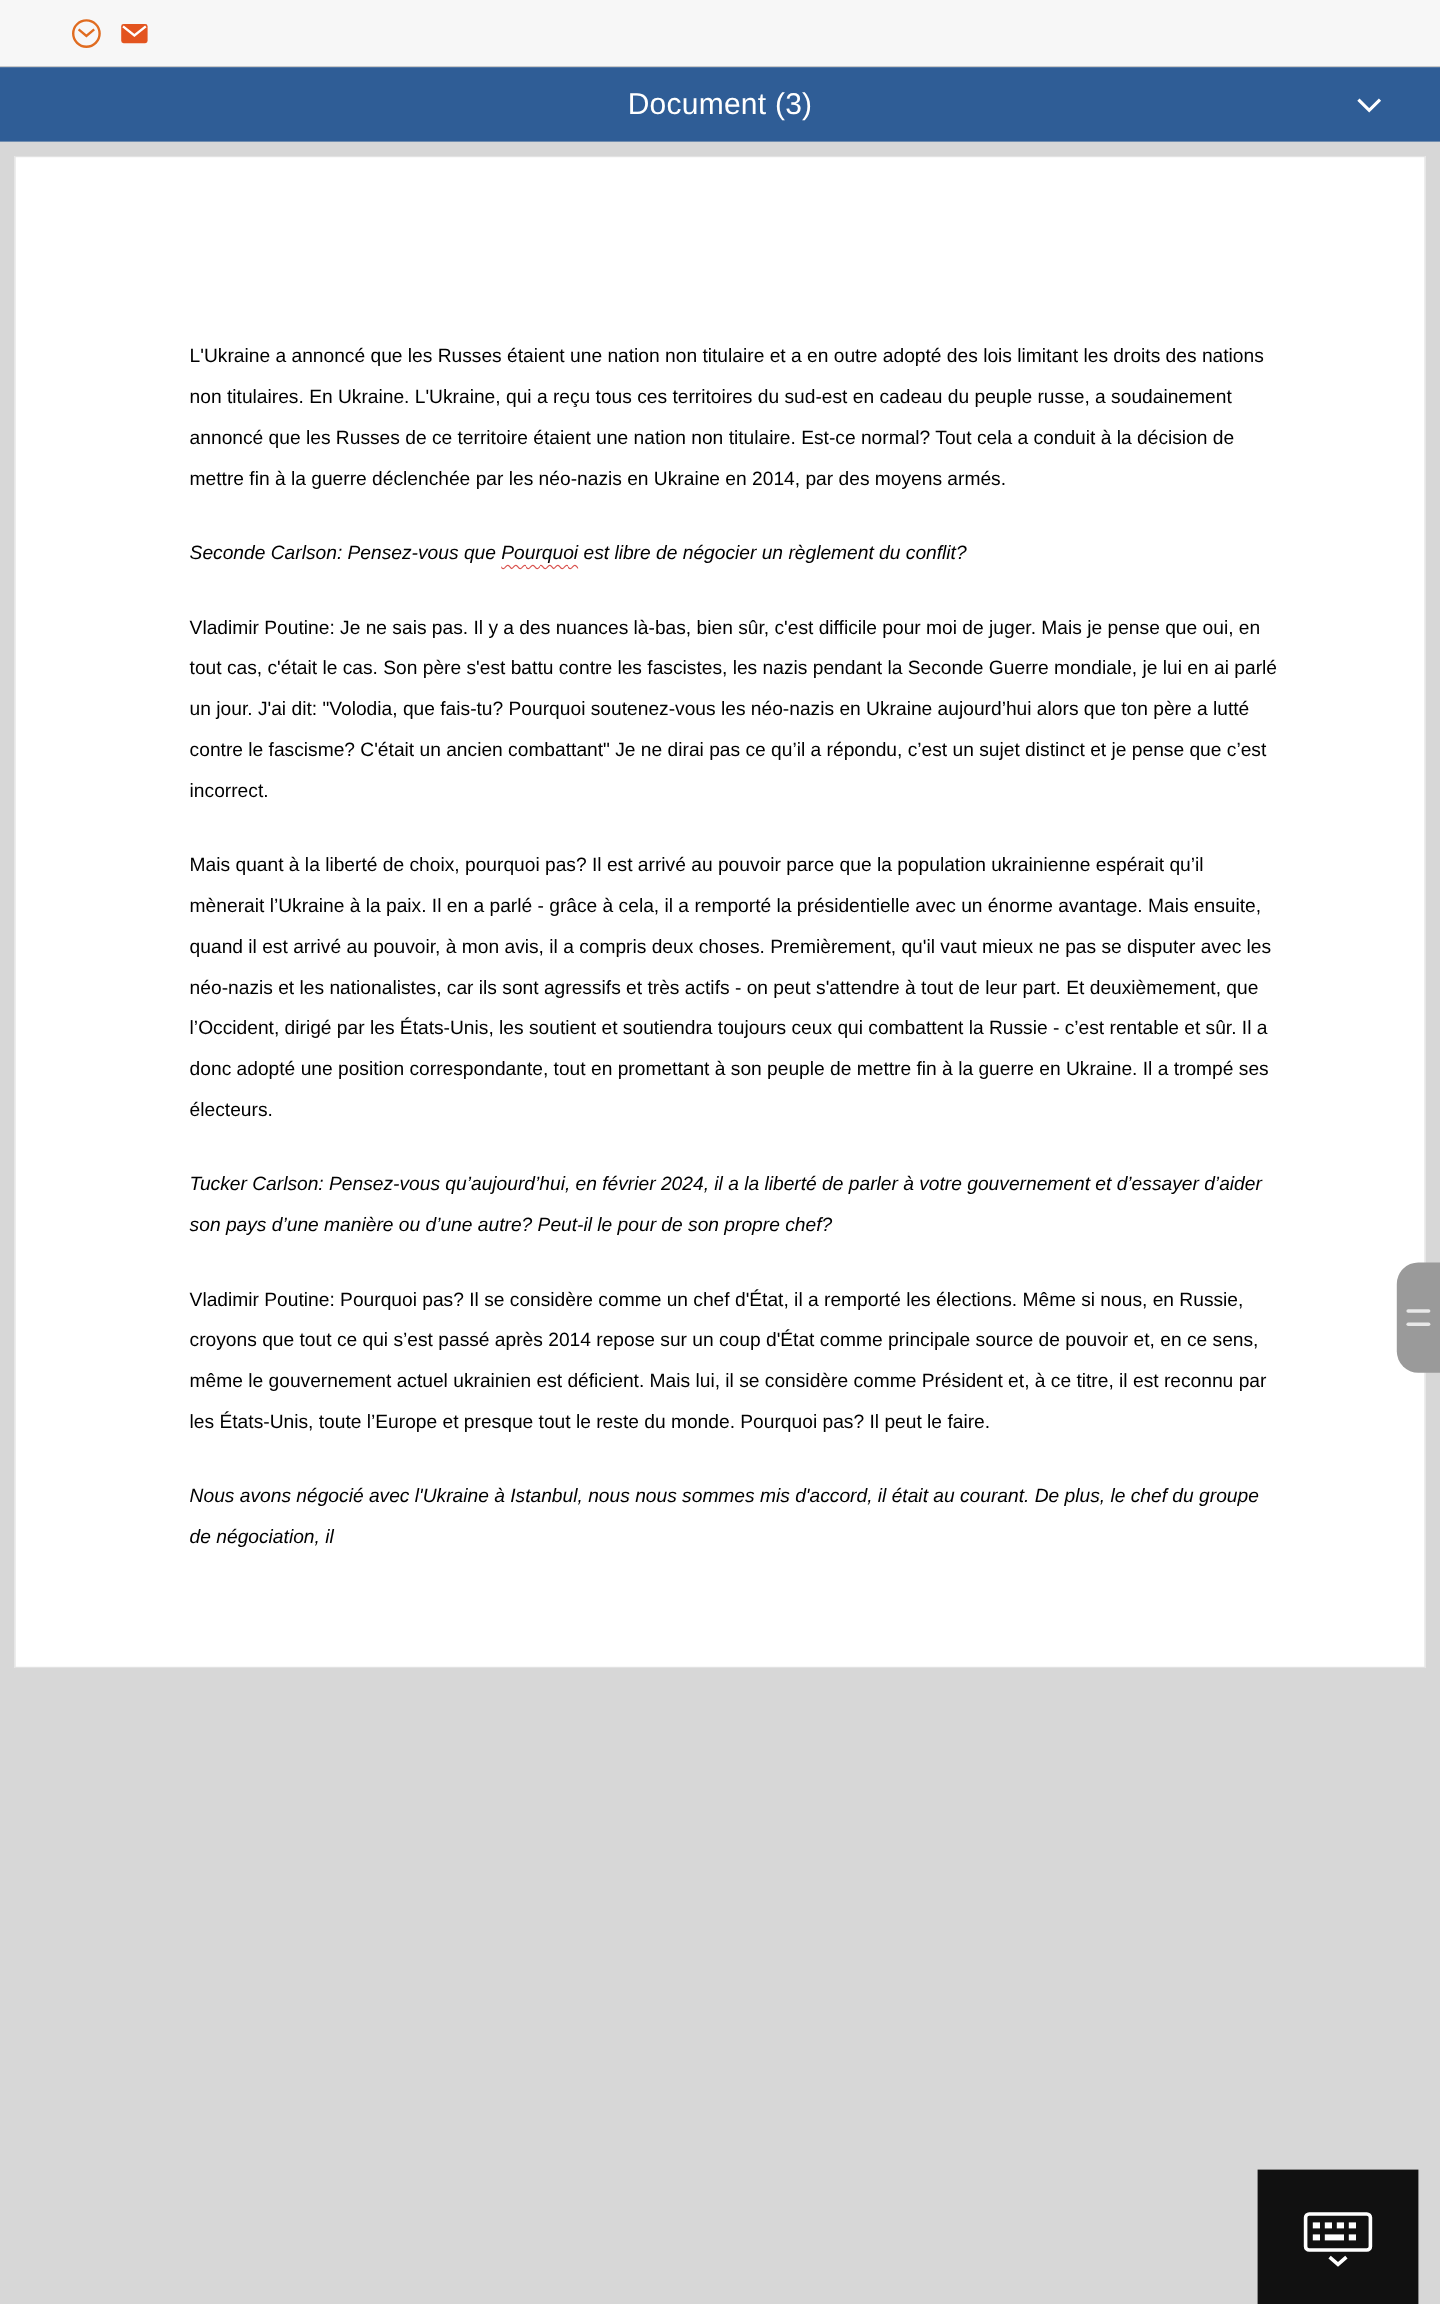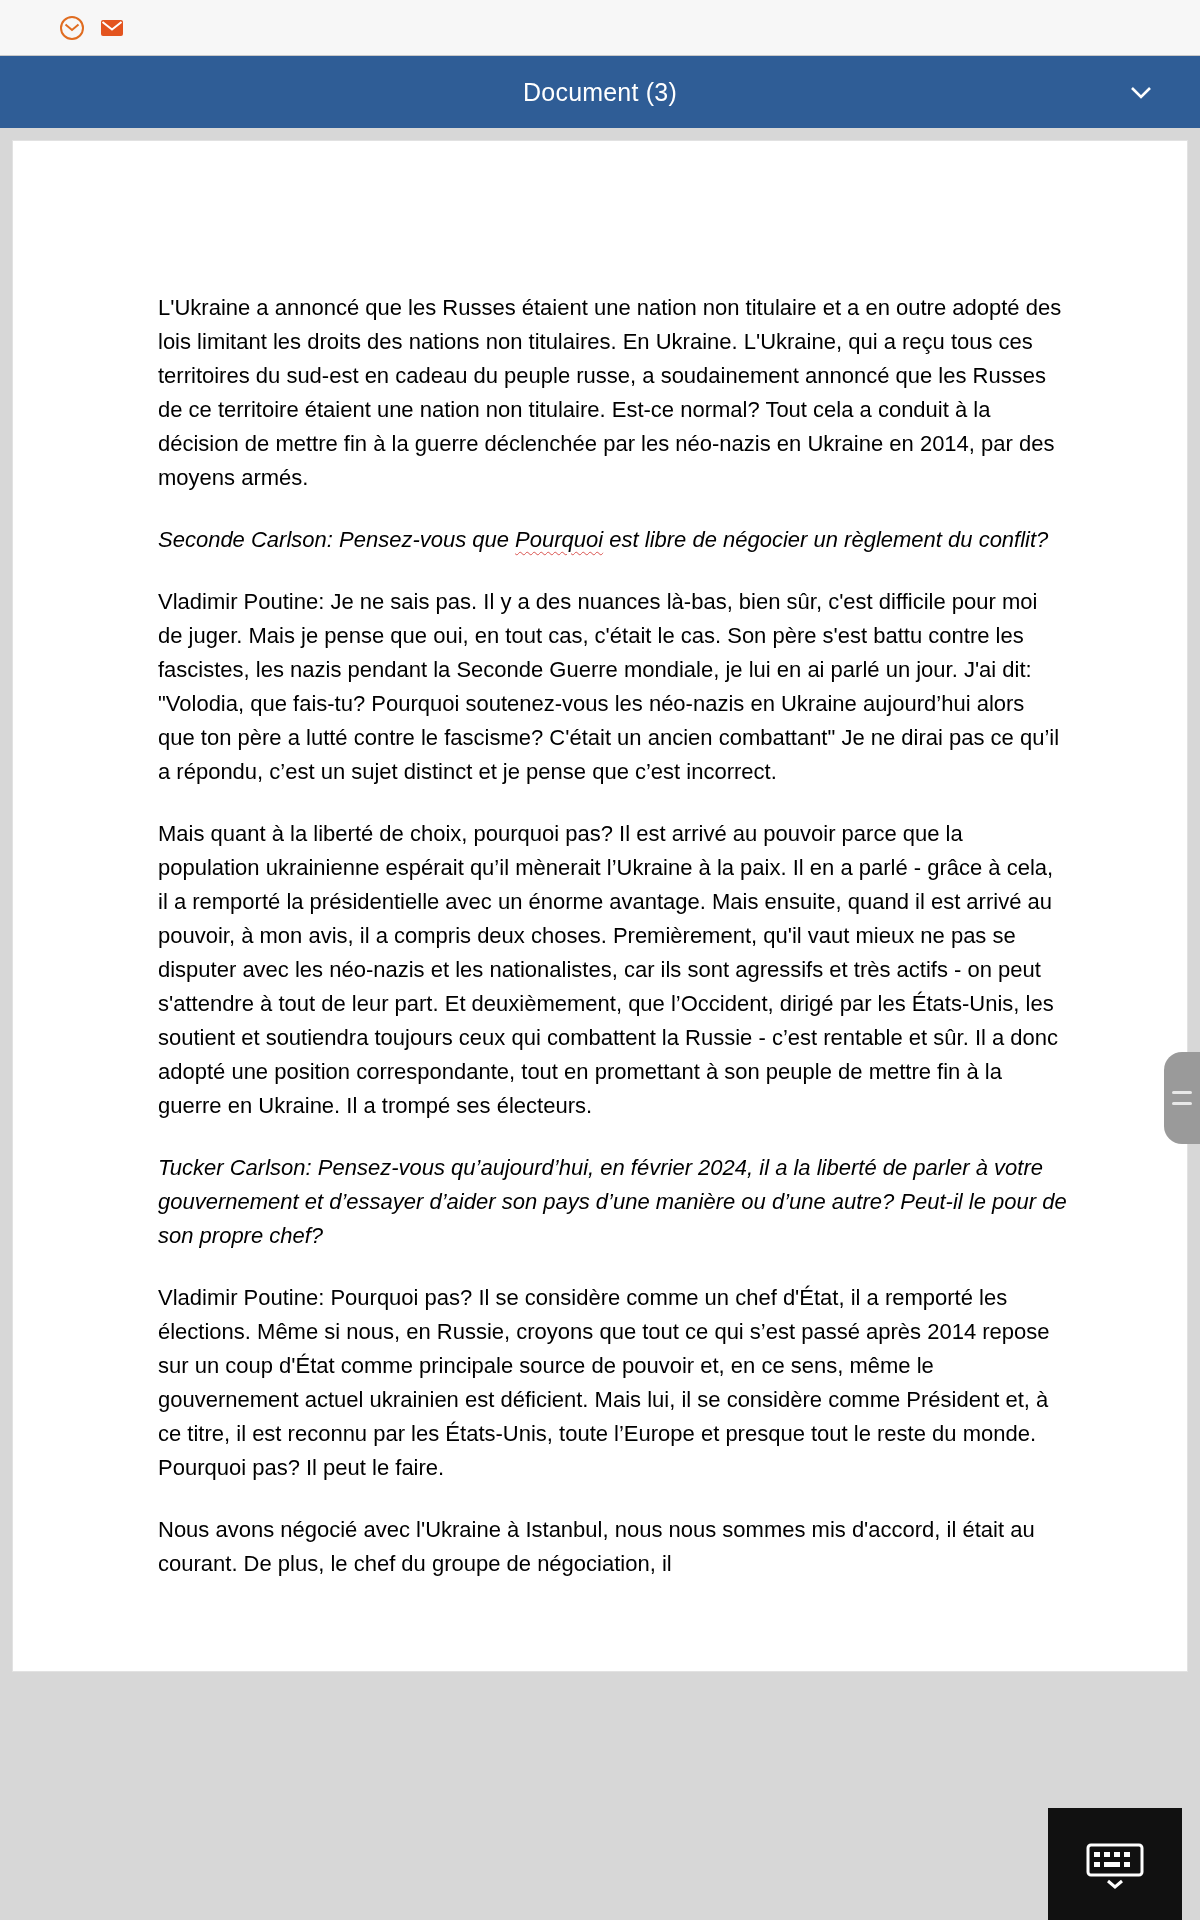--- a/index.html
+++ b/index.html
@@ -30,21 +30,21 @@
     height: 28px;
     margin-right: 12px;
     display: inline-flex;
     align-items: center;
     justify-content: center;
   }
   .icon-mail-open svg, .icon-mail-closed svg { display: block; }
 
   
   .doc-header {
-    height: 72px;
+    height: 62px;
     background: #2f5d96;
     display: flex;
     align-items: center;
     justify-content: center;
     position: relative;
     color: #ffffff;
   }
   .doc-header-title {
     font-size: 25px;
     letter-spacing: 0.2px;
@@ -72,27 +72,27 @@
     box-sizing: border-box;
     padding: 150px 120px 90px 145px;
   }
   .page.second {
     margin-top: 22px;
     padding: 60px 120px 0 145px;
     min-height: 160px;
     overflow: hidden;
   }
   p.para {
-    font-size: 22px;
+    font-size: 16px;
     line-height: 34px;
     color: #000000;
     margin: 0 0 28px 0;
     text-align: left;
   }
-  p.para:last-child { margin-bottom: 0; }
+  p.para:last-child { margin-bottom: 0; font-style: italic; }
   p.para.italic {
     font-style: italic;
   }
   .spell {
     text-decoration: underline;
     text-decoration-style: wavy;
     text-decoration-color: #d9534f;
     text-decoration-thickness: 1px;
     text-underline-offset: 4px;
   }

